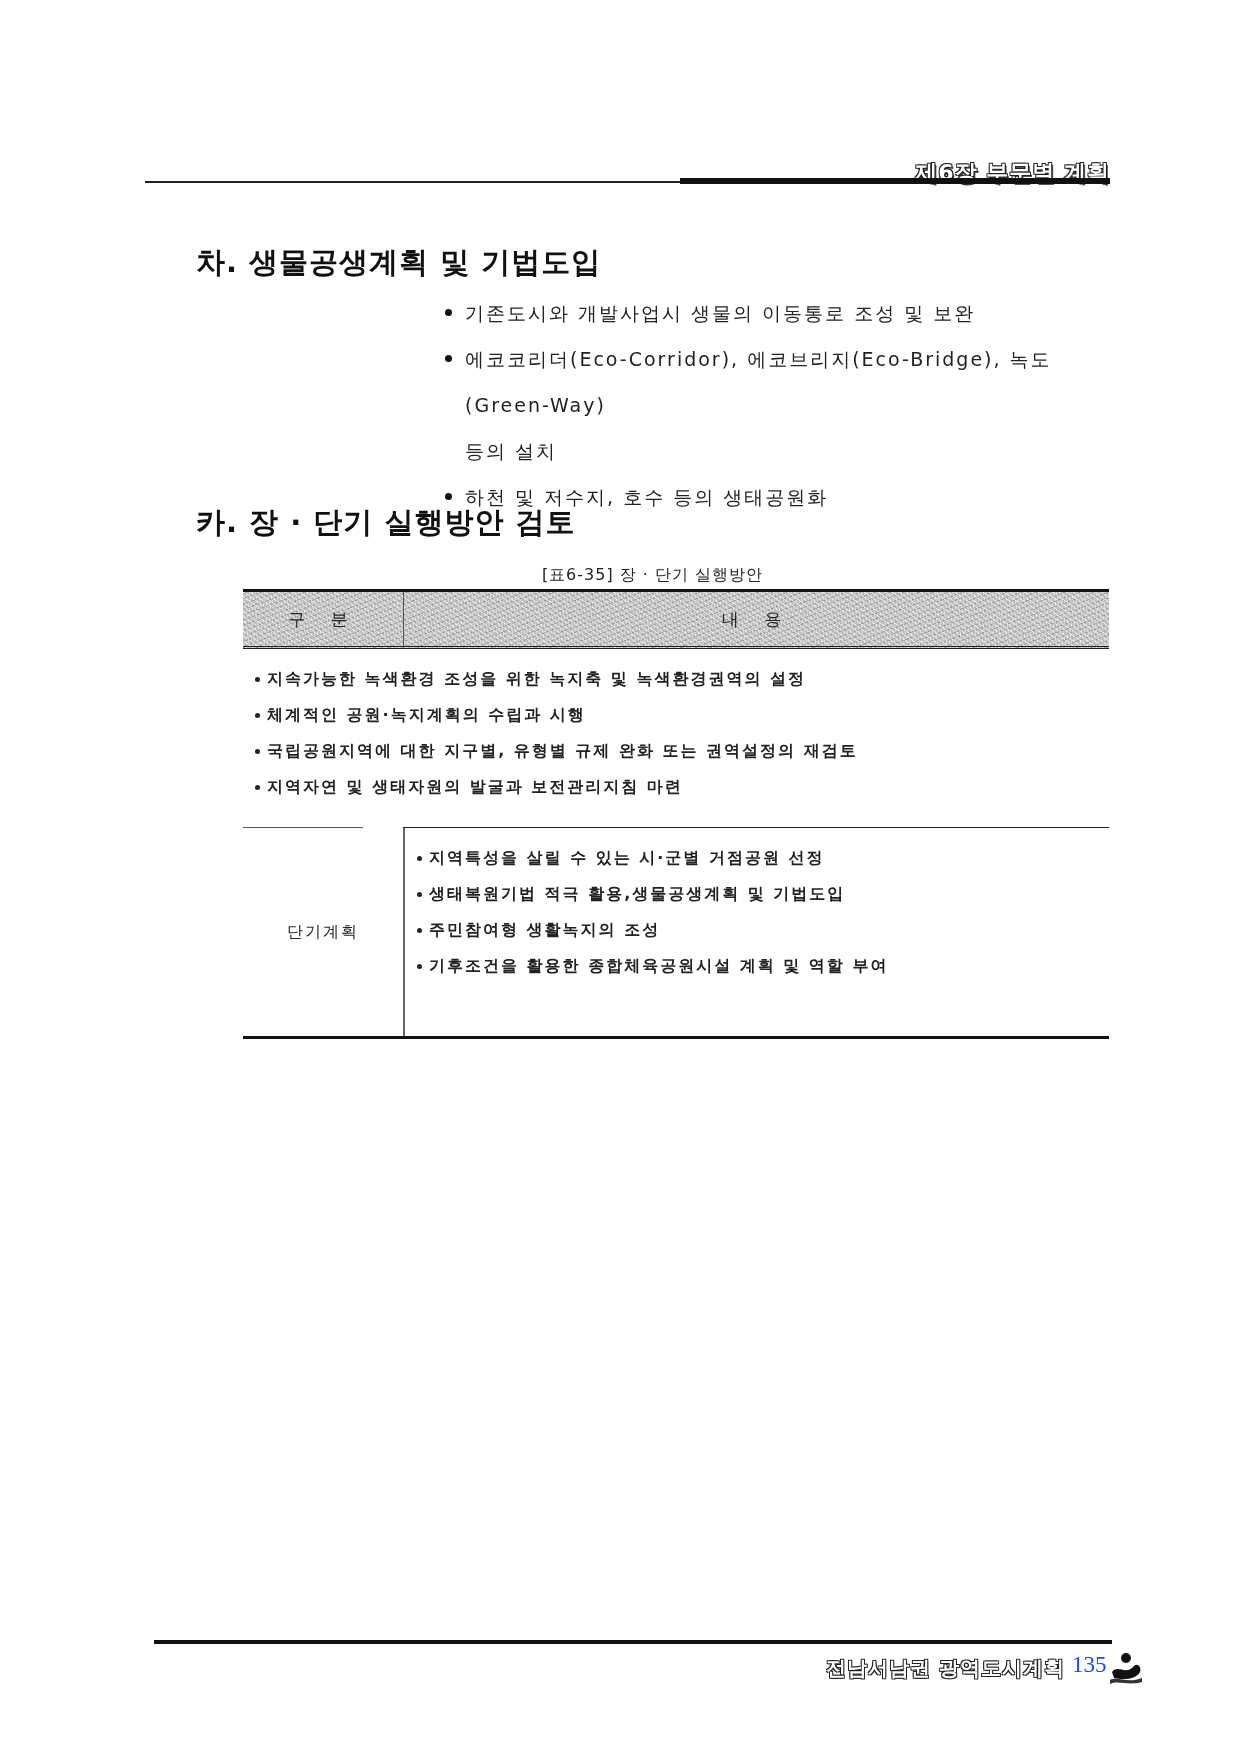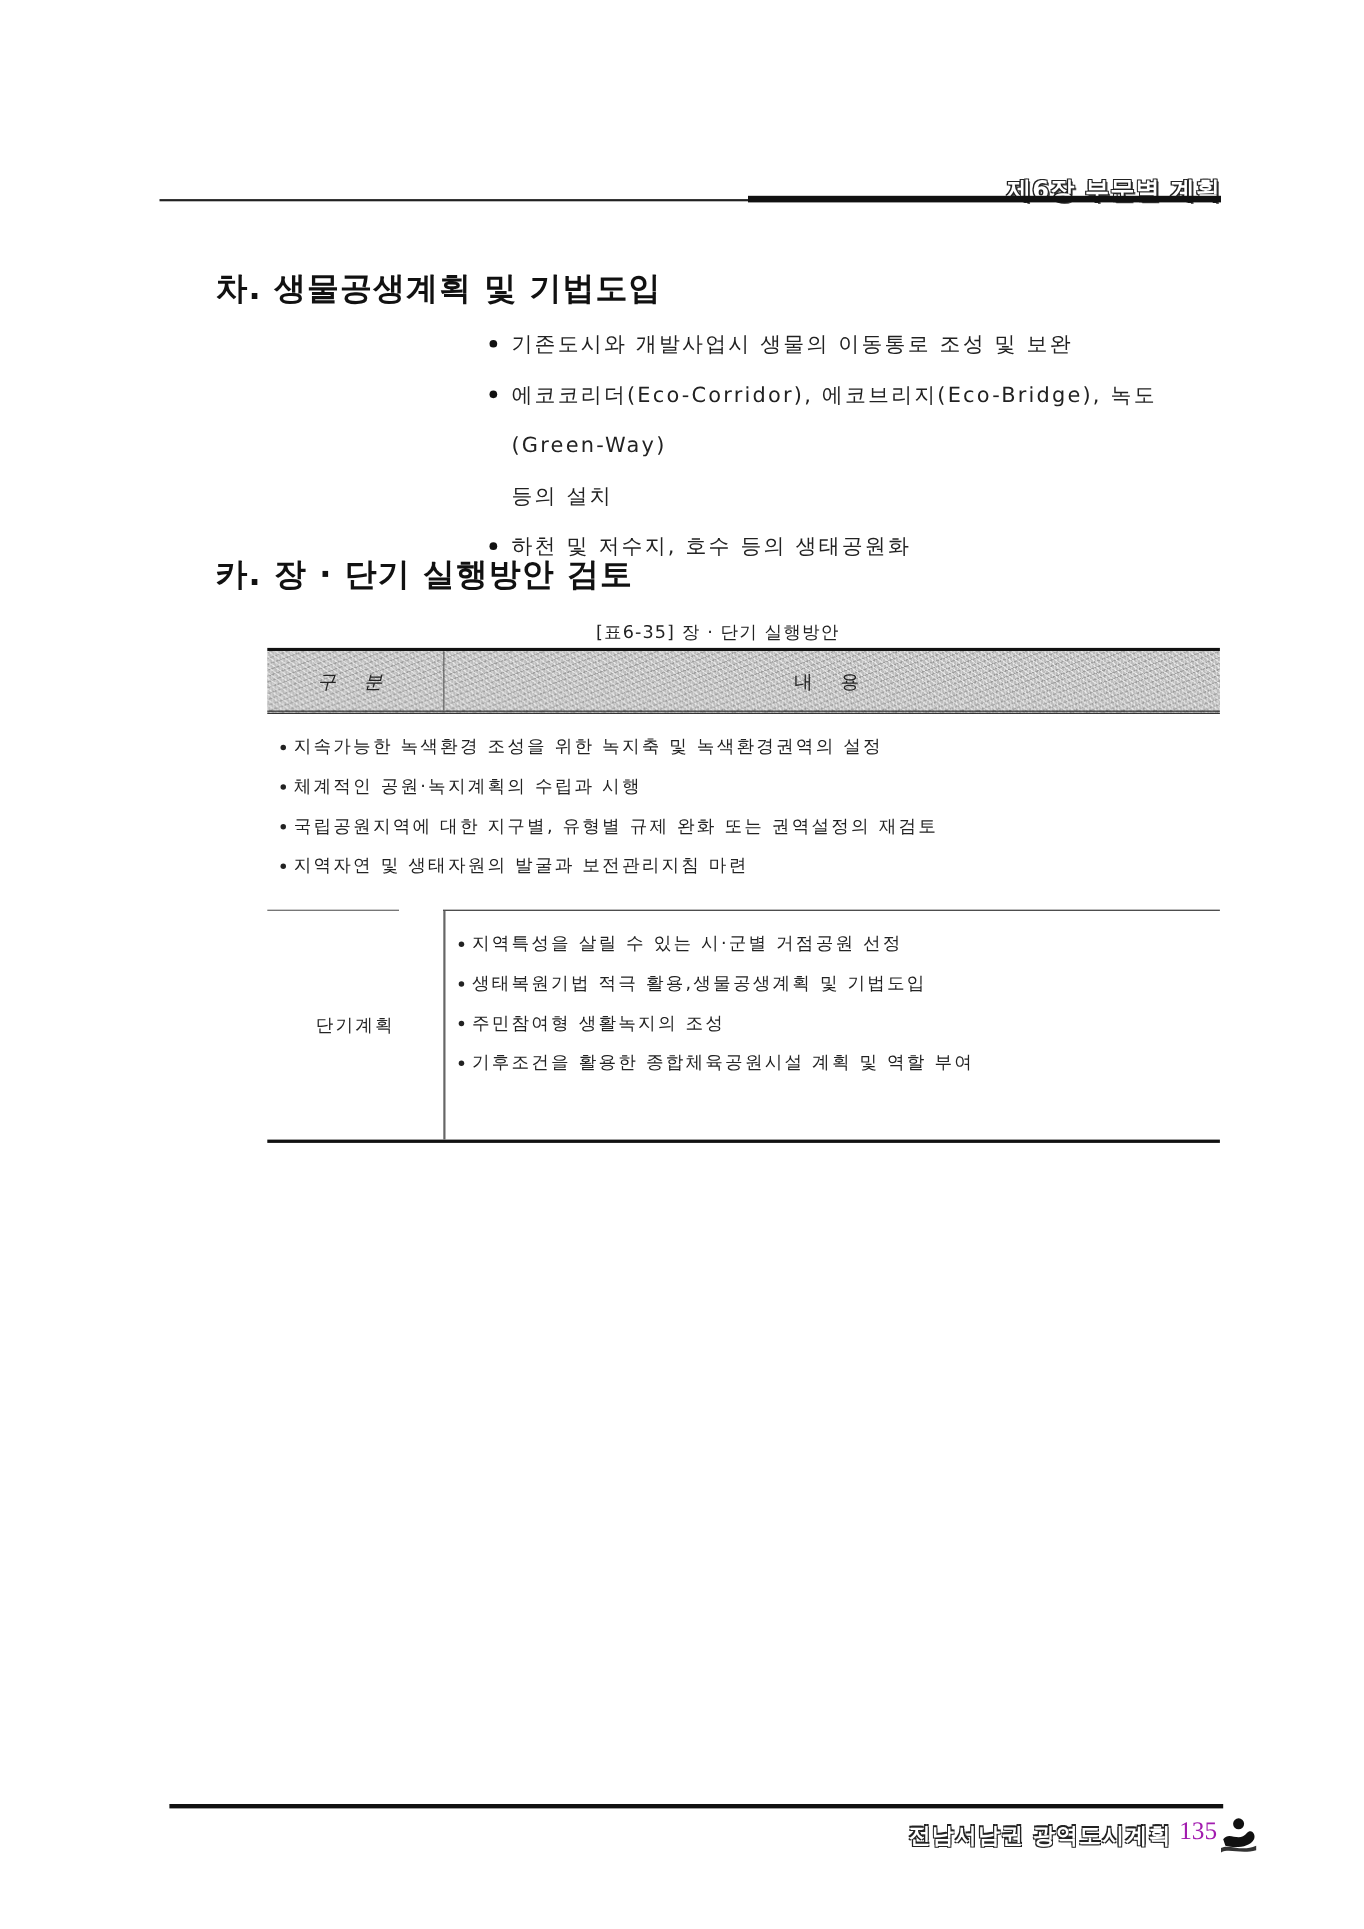--- a/index.html
+++ b/index.html
@@ -55,29 +55,29 @@
     background-image:
       repeating-linear-gradient(35deg, rgba(255,255,255,0.55) 0 1px, transparent 1px 4px),
       repeating-linear-gradient(-20deg, rgba(0,0,0,0.18) 0 1px, transparent 1px 5px),
       repeating-linear-gradient(80deg, rgba(255,255,255,0.35) 0 1px, transparent 1px 3px);
     border-bottom: 3px double #222;
   }
   .tbl-head .col-a, .tbl-head .col-b {
     display: flex; align-items: center; justify-content: center;
     font-family: "DejaVu Sans", sans-serif; font-size: 17px; letter-spacing: 10px; color: #222;
   }
-  .tbl-head .col-a { width: 160px; border-right: 1px solid #555; font-style: italic; }
+  .tbl-head .col-a { width: 160px; border-right: 1px solid #555; }
   .tbl-head .col-b { flex: 1; }
   .tbl-row { display: flex; }
   .tbl-row .col-a {
     width: 160px; display: flex; align-items: center; justify-content: center;
     font-family: "DejaVu Sans", sans-serif; font-size: 16px; letter-spacing: 2px; color: #222;
     border-right: 2px solid #666;
   }
-  .tbl-row .col-b { flex: 1; padding: 12px 0 12px 10px; }
+  .tbl-row .col-b { flex: 1; padding: 12px 0 12px 10px; font-weight: bold; }
   .row-long { height: 178px; box-sizing: border-box; }
   .row-short { height: 208px; box-sizing: border-box; }
   .row-divider { height: 1px; background: #222; margin-left: 0; }
   .row-divider.dashed-left {
     background: linear-gradient(to right, #555 0 120px, transparent 120px 160px, #222 160px 100%);
   }
   .cell-item {
     position: relative; padding-left: 14px;
     font-family: "DejaVu Sans", sans-serif; font-size: 16px; line-height: 36px;
     letter-spacing: 2px; color: #222; white-space: nowrap;
@@ -91,21 +91,21 @@
     position: absolute; left: 154px; top: 1640px; width: 958px; height: 4px; background: #111;
   }
   .footer-text {
     position: absolute; right: 135px; top: 1655px;
     font-family: "DejaVu Sans", sans-serif; font-weight: bold; font-size: 20px; letter-spacing: 1px;
     color: #fff;
     text-shadow: 1px 1px 0 #222, -1px -1px 0 #222, 1px -1px 0 #222, -1px 1px 0 #222;
   }
   .footer-page {
     position: absolute; left: 1072px; top: 1652px;
-    font-family: "Liberation Serif", serif; font-size: 23px; color: #a21caf;
+    font-family: "Liberation Serif", serif; font-size: 23px; color: #1d4ed8;
   }
   .footer-logo {
     position: absolute; left: 1108px; top: 1650px; width: 36px; height: 36px;
   }
 </style>
 </head>
 <body>
 
 <div class="run-header">제6장 부문별 계획</div>
 <div class="header-rule-thin"></div>

